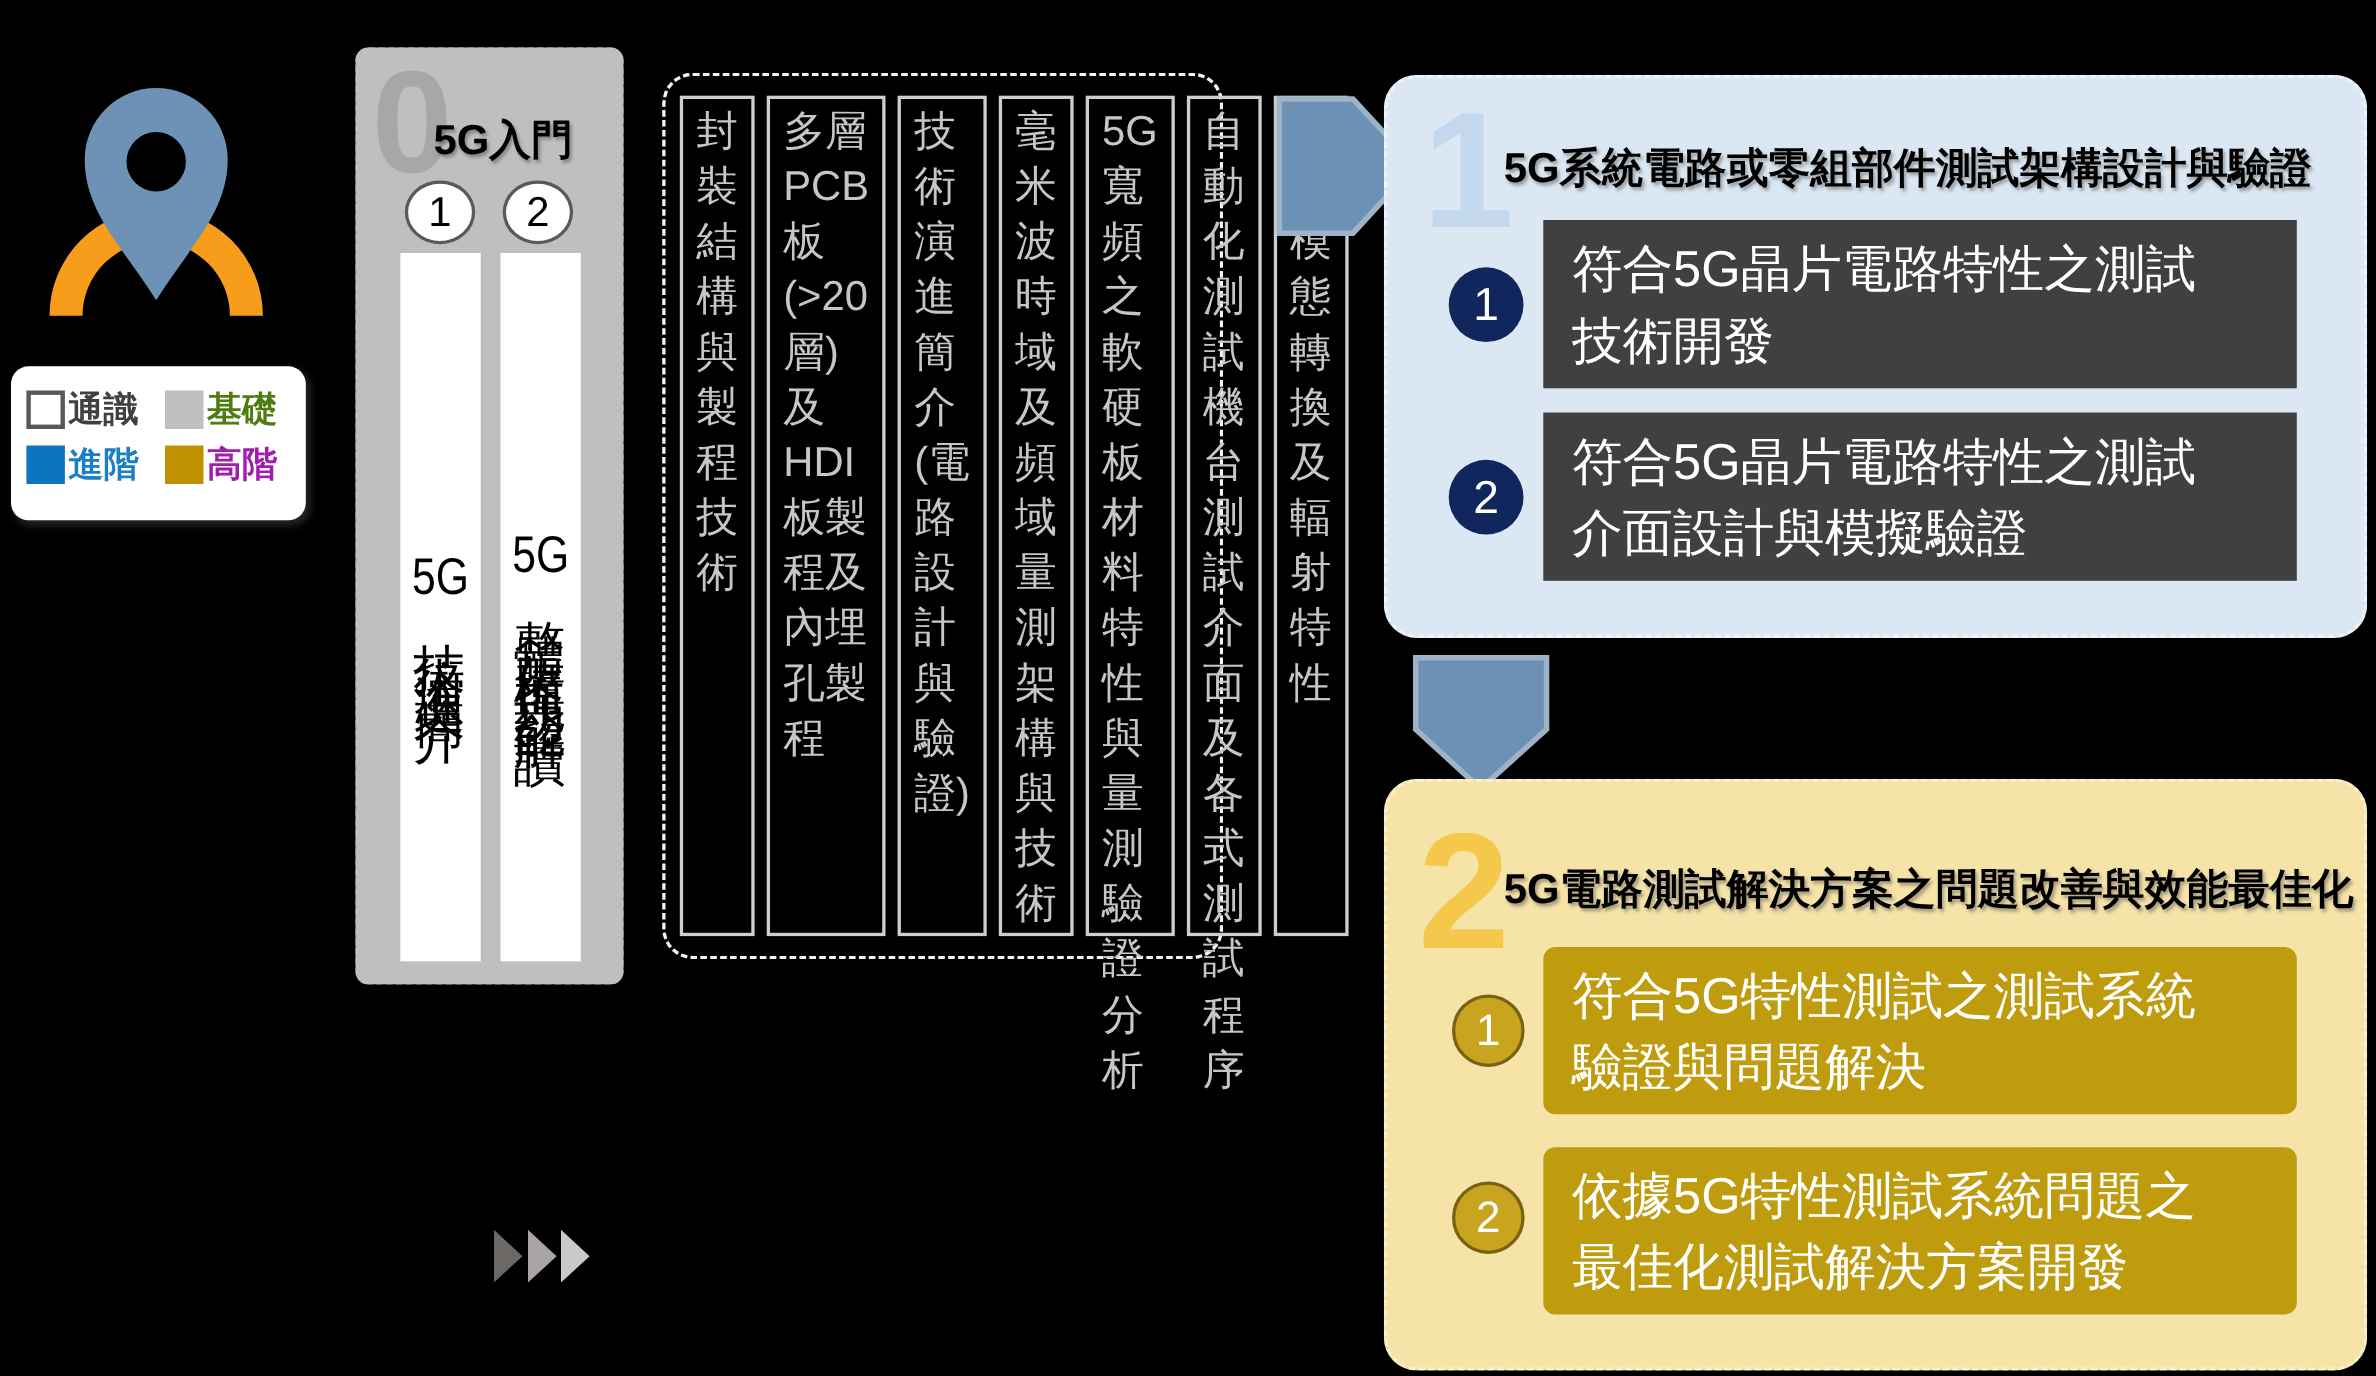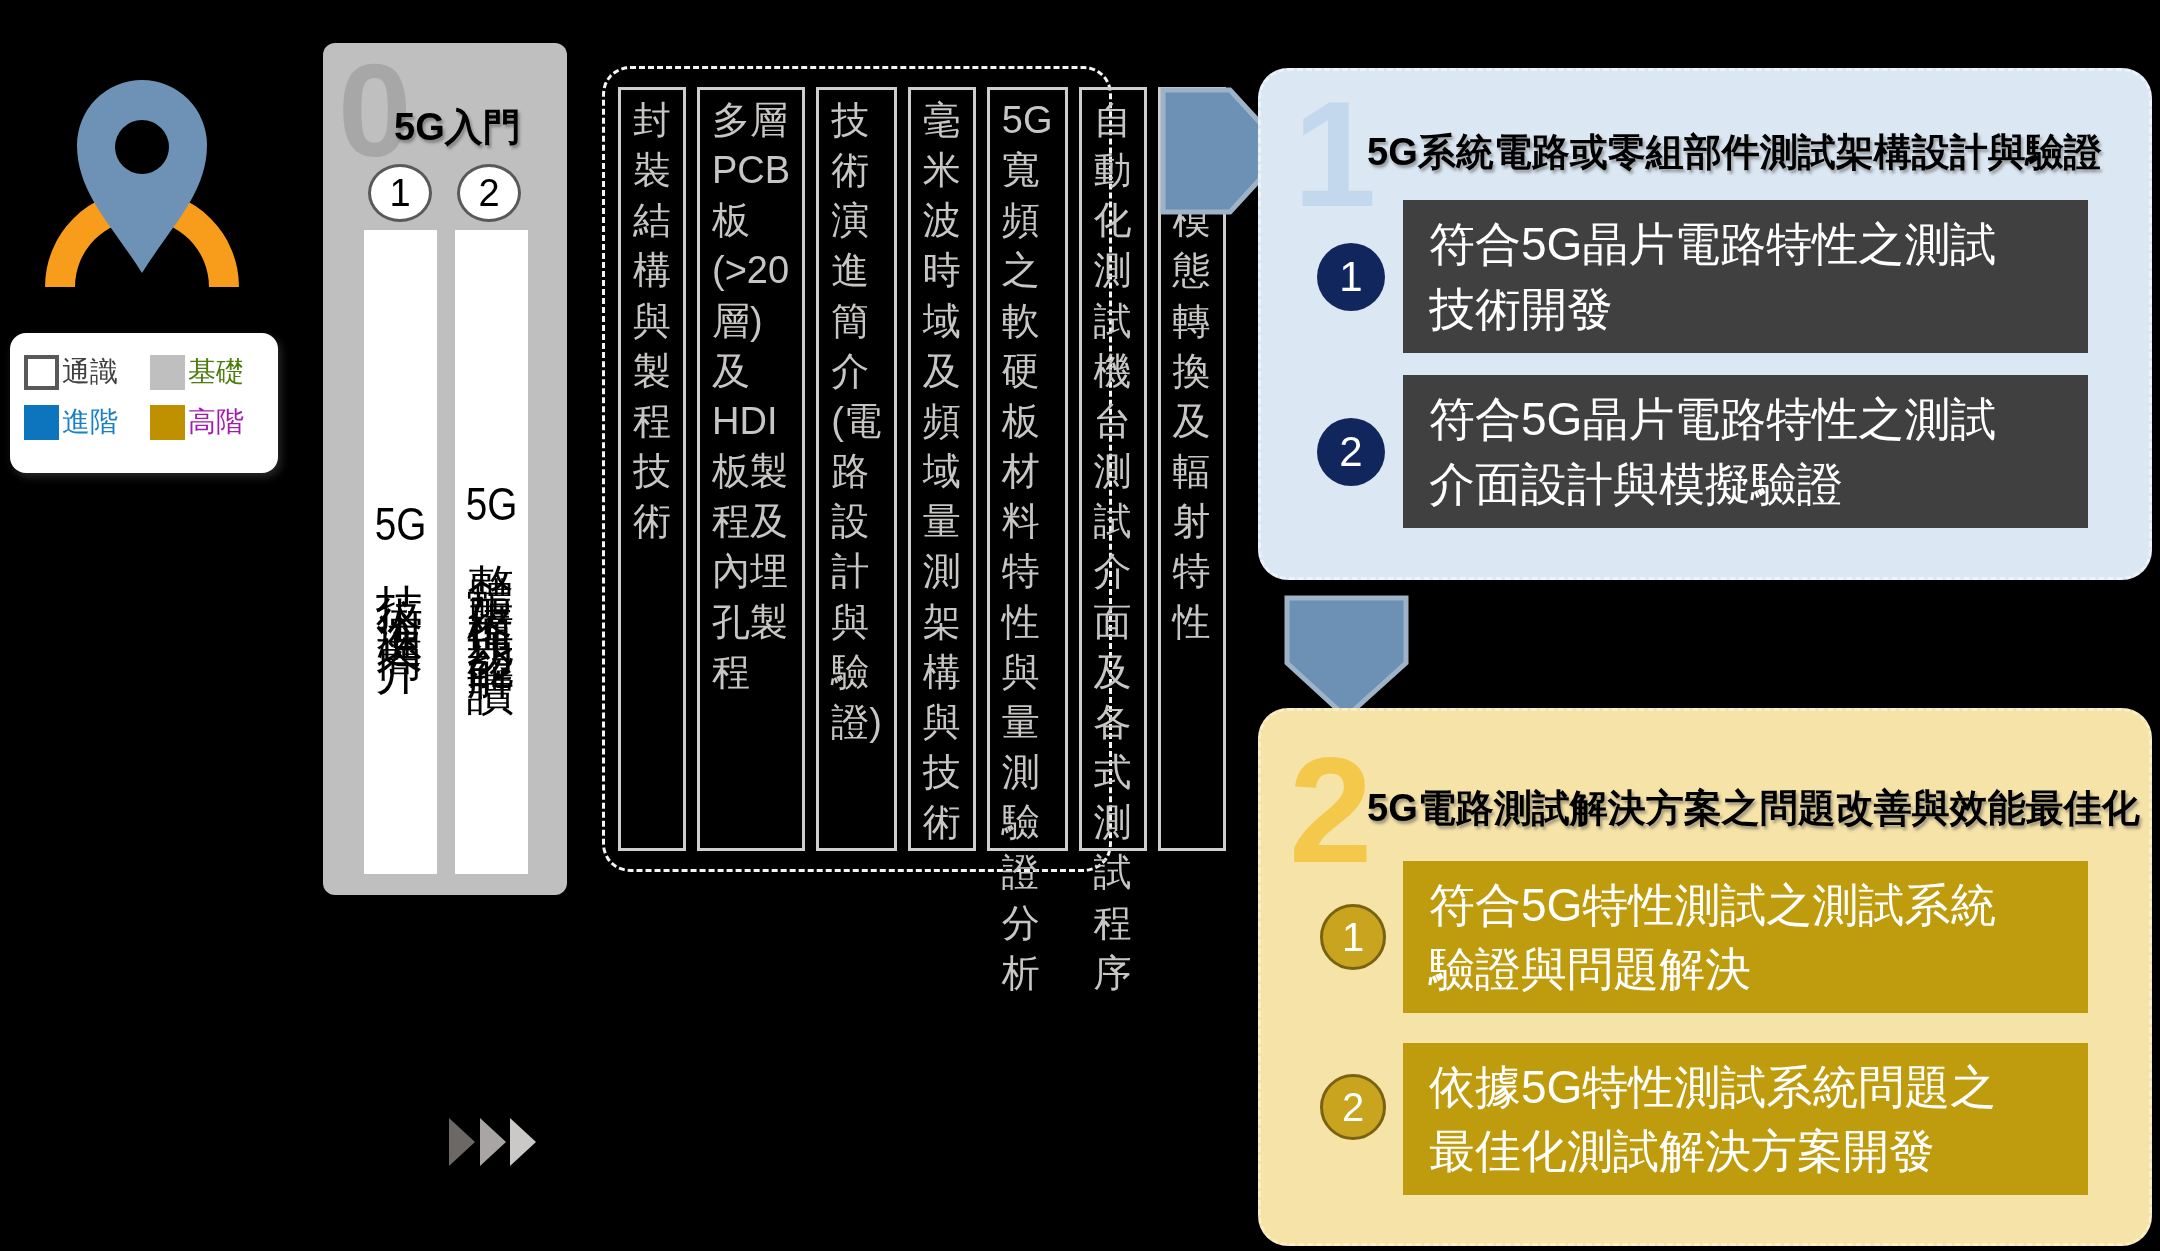--- a/index.html
+++ b/index.html
@@ -10,21 +10,21 @@
   
   .legend{left:10px;top:333px;width:268px;height:140px;background:#fff;border-radius:16px;
           box-shadow:3px 4px 8px rgba(90,90,90,.45);padding:14px 0 0 14px;box-sizing:border-box;}
   .legend-row{display:flex;align-items:center;height:50px;}
   .legend-item{display:flex;align-items:center;width:126px;}
   .legend-swatch{width:35px;height:35px;margin-right:3px;box-sizing:border-box;flex:0 0 auto;}
   .sw-general{background:#fff;border:4px solid #595959;}
   .sw-basic{background:#BFBFBF;}
   .sw-adv{background:#0D74BE;}
   .sw-high{background:#BF9000;}
-  .legend-label{font-size:28px;line-height:1;}
+  .legend-label{font-size:32px;line-height:1;font-weight:bold;}
   .lb-general{color:#404040;}
   .lb-basic{color:#4d7c0f;}
   .lb-adv{color:#1B7FC4;}
   .lb-high{color:#a21caf;}
 
   
   .intro{left:323px;top:43px;width:244px;height:852px;background:#BFBFBF;
          border:3px dashed #BFBFBF;border-radius:12px;box-sizing:border-box;}
   .intro-zero{left:12px;top:-14px;font-size:132px;font-weight:bold;color:#A7A7A7;line-height:1.2;}
   .intro-title{left:68px;top:56px;font-size:38px;font-weight:bold;color:#000;
@@ -58,21 +58,21 @@
   .wm1{left:32px;top:8px;color:#C4D8ED;}
   .wm2{left:28px;top:24px;color:#F3C84B;}
   .sec-title{font-size:38px;font-weight:bold;color:#000;white-space:nowrap;
              text-shadow:2px 3px 3px rgba(80,80,80,.5);}
   .sec1-title{left:106px;top:56px;}
   .sec2-title{left:106px;top:72px;}
   .item-box{left:142px;width:685px;height:153px;display:flex;align-items:center;
             padding-left:26px;box-sizing:border-box;color:#fff;font-size:46px;line-height:1.4;
             white-space:pre-line;}
   .navy{background:#404040;}
-  .gold{background:#BF9B0E;height:152px;}
+  .gold{background:#BF9B0E;height:152px;border-radius:11px;}
   .nb1{top:129px;} .nb2{top:304px;}
   .gb1{top:150px;} .gb2{top:332px;}
   .circ{border-radius:50%;display:flex;align-items:center;justify-content:center;
         color:#fff;box-sizing:border-box;}
   .circ-navy{width:68px;height:68px;background:#12265E;font-size:42px;left:56px;}
   .cn1{top:172px;} .cn2{top:347px;}
   .circ-gold{width:66px;height:66px;background:#C9A51F;border:3px solid #7A6213;font-size:40px;left:59px;}
   .cg1{top:193px;} .cg2{top:363px;}
 </style>
 </head>

